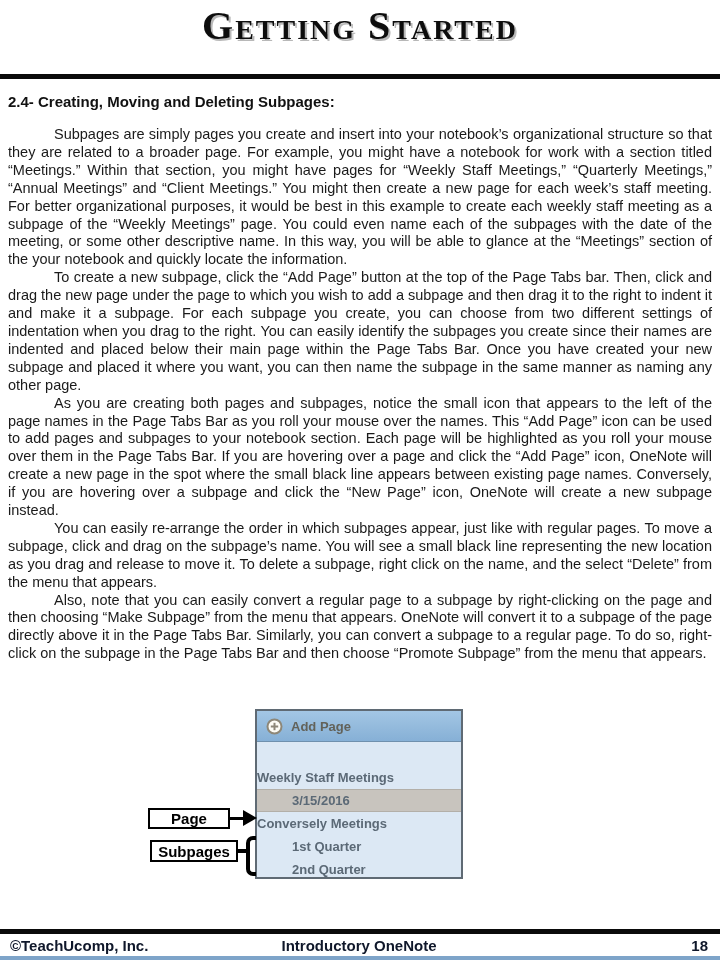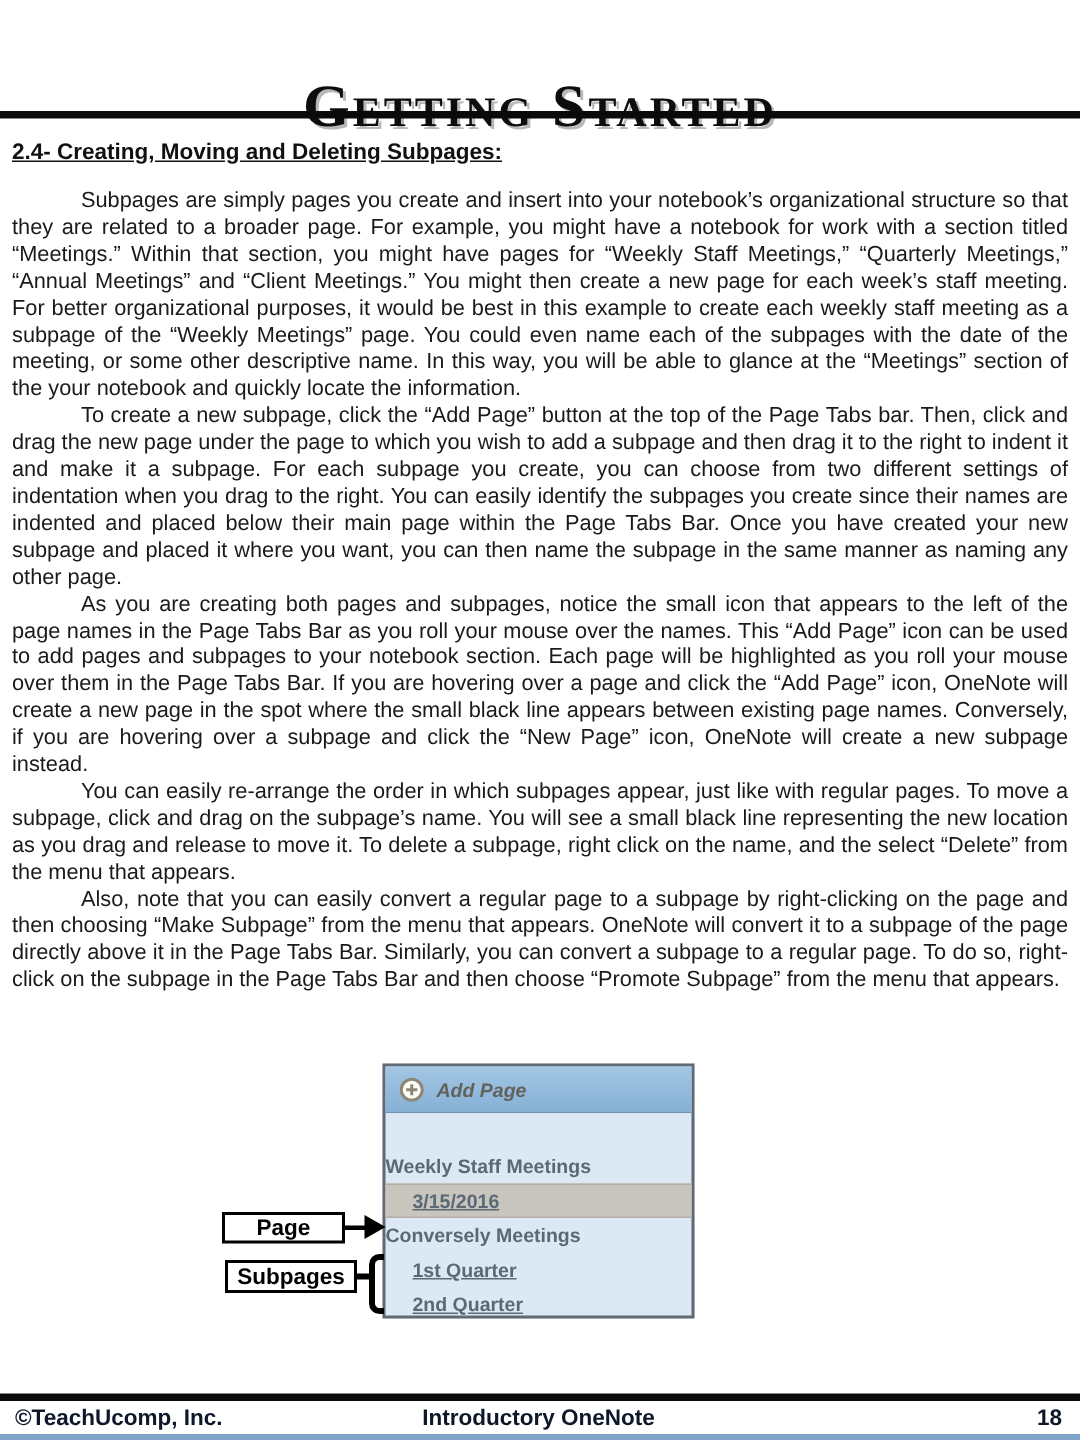--- a/index.html
+++ b/index.html
@@ -5,50 +5,49 @@
   html,body{margin:0;padding:0;background:#fff;}
   .page{
     position:relative;width:720px;height:960px;background:#ffffff;overflow:hidden;
     font-family:"Liberation Sans",sans-serif;color:#161616;
   }
   .doc-title{
     position:absolute;top:2px;left:0;width:100%;text-align:center;
     font-family:"Liberation Serif",serif;font-variant:small-caps;font-weight:bold;
     font-size:40px;letter-spacing:2px;color:#0d0d0d;
     text-shadow:2px 2px 0 #b8b8b8;
-    margin-top:45px;
   }
   .rule{position:absolute;left:0;width:720px;background:#0a0a0a;}
   .rule-top{top:74px;height:5px;}
   .rule-bottom{top:929px;height:5px;}
   .section-heading{
     position:absolute;top:93px;left:8px;font-size:15px;font-weight:bold;
-    text-decoration:underline;color:#111;
+    color:#111;
   }
   .bodytext{
     position:absolute;top:126px;left:8px;width:704px;
     font-size:14.5px;line-height:17.9px;text-align:justify;color:#1a1a1a;
   }
   .bodytext p{margin:0;text-indent:46px;}
   
   .figure{position:absolute;top:705px;left:0;width:720px;height:182px;}
   .tabs-panel{
     position:absolute;left:255px;top:4px;width:208px;height:170px;
     border:2px solid #5f6a74;background:#dce8f4;box-sizing:border-box;
     font-size:13px;font-weight:600;color:#5b6976;
   }
   .tabs-header{
     height:31px;box-sizing:border-box;border-bottom:1px solid #6f90ad;
     background:linear-gradient(#a3c6e4,#86b0d6);
-    display:flex;align-items:center;padding-left:9px;color:#62625a;font-style:italic;
+    display:flex;align-items:center;padding-left:9px;color:#62625a;
   }
   .tabs-header .plus-wrap{display:inline-flex;margin-right:8px;}
   .tabs-spacer{height:24px;}
   .tab-row{height:23px;line-height:23px;padding-left:0;box-sizing:border-box;white-space:nowrap;}
-  .tab-row.sub{padding-left:18px;text-decoration:underline;}
+  .tab-row.sub{padding-left:35px;}
   .tab-row.selected{background:#c8c4be;border-top:1px solid #b3afa8;border-bottom:1px solid #b3afa8;line-height:21px;}
   
   .callout-box{
     position:absolute;background:#fff;border:2px solid #000;box-sizing:border-box;
     font-size:15px;font-weight:bold;color:#000;text-align:center;
     display:flex;align-items:center;justify-content:center;
   }
   .co-page{left:148px;top:103px;width:82px;height:21px;}
   .co-subpages{left:150px;top:135px;width:88px;height:22px;}
   .arrow-shaft{position:absolute;left:229px;top:112px;width:15px;height:3px;background:#000;}

